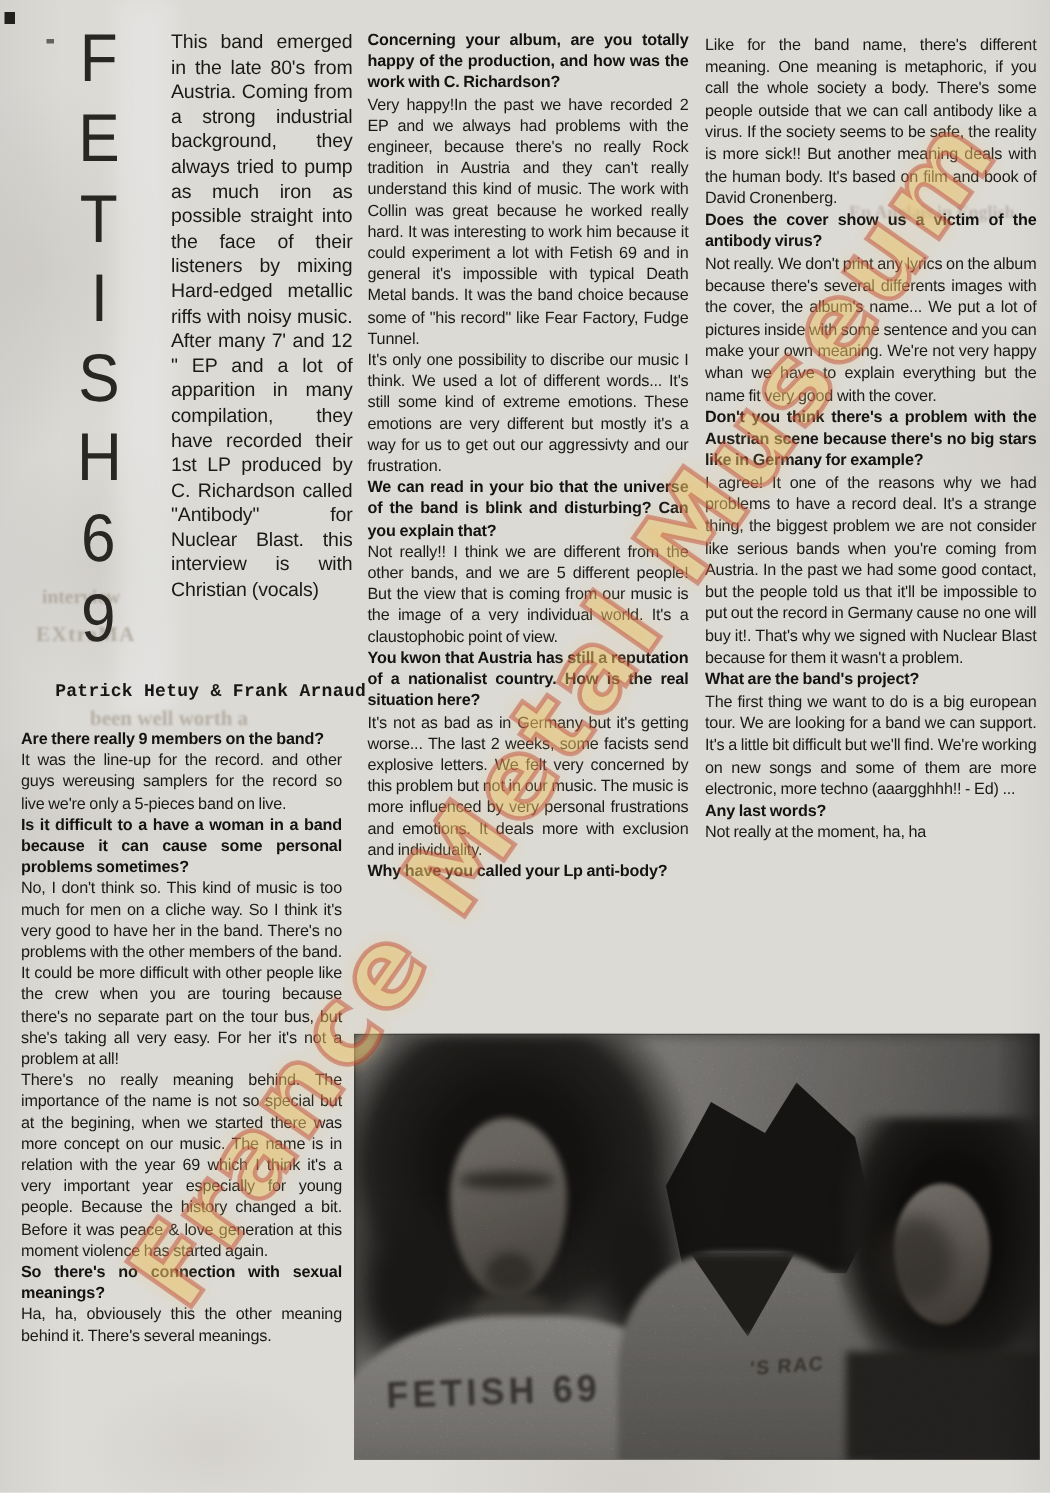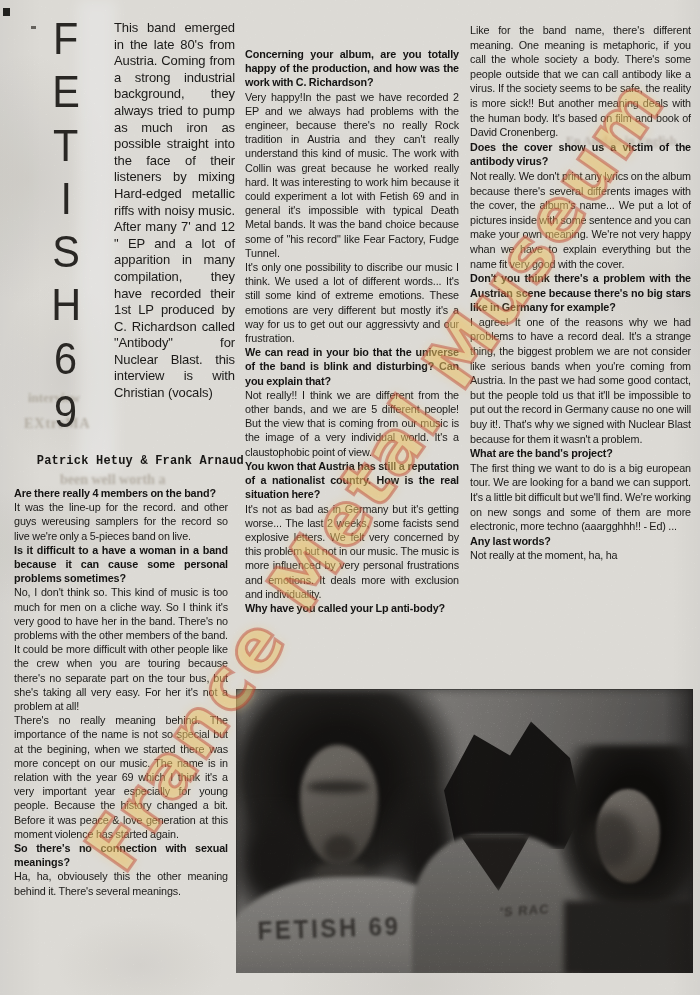--- a/index.html
+++ b/index.html
@@ -66,21 +66,21 @@
   
   .col {
     z-index:3; text-align:justify;
     font-size:10.8px; line-height:14.2px;
     letter-spacing:-0.12px; word-spacing:-0.4px;
     color:#1d1c1a;
   }
   .col .blk { margin:0; }
   .col .blk.q { font-weight:bold; color:#161514; }
   #col1 { left:14px;  top:486px; width:214px; }
-  #col2 { left:245px; top:20px;  width:214px;margin-top:27px; }
+  #col2 { left:245px; top:20px;  width:214px; }
   #col3 { left:470px; top:23px;  width:221px; line-height:14.6px; }
 
   
   .photo {
     left:236px; top:689px; width:457px; height:284px; z-index:4; overflow:hidden;
     background:linear-gradient(102deg,#cecbc7 0%, #bdbab6 30%, #a8a5a1 52%, #908d89 70%, #747270 88%, #605d5a 100%);
     box-shadow: inset 0 0 0 1px rgba(60,58,55,0.45), inset 0 -8px 14px rgba(30,28,26,0.55), inset 0 3px 6px rgba(40,38,36,0.25);
   }
   .photo > div { position:absolute; }
   .ph-man-hair  { left:-6px; top:0; width:228px; height:208px;
@@ -165,21 +165,21 @@
     <span>S</span>
     <span>H</span>
     <span>6</span>
     <span>9</span>
   </div>
 
 <div class="abs intro">This band emerged in the late 80's from Austria. Coming from a strong industrial background, they always tried to pump as much iron as possible straight into the face of their listeners by mixing Hard-edged metallic riffs with noisy music. After many 7' and 12 " EP and a lot of apparition in many compilation, they have recorded their 1st LP produced by C. Richardson called "Antibody" for Nuclear Blast. this interview is with Christian (vocals)</div>
 <div class="abs byline">Patrick Hetuy &amp; Frank Arnaud</div>
 
 <div class="abs col" id="col1">
-    <div class="blk q">Are there really 4 members on the band?</div>
+    <div class="blk q">Are there really 9 members on the band?</div>
     <div class="blk a">It was the line-up for the record.  and other guys wereusing samplers for the record so live we're only a 5-pieces band on live.</div>
     <div class="blk q">Is it difficult to a have a woman in a band because it can cause some personal problems sometimes?</div>
     <div class="blk a">No, I don't think so. This kind of music is too much for men on a cliche way. So I think it's very good to have her in the band. There's no problems with the other members of the band. It could be more difficult with other people like the crew when you are touring because there's no separate part on the tour bus, but she's taking all very easy. For her it's not a problem at all!</div>
     <div class="blk a">There's no really meaning behind. The importance of the name is not so special but at the begining, when we started there was more concept on our music. The name is in relation with the year 69 which I think it's a very important year especially for young people. Because the history changed a bit. Before it was peace &amp; love generation at this moment violence has started again.</div>
     <div class="blk q">So there's no connection with sexual meanings?</div>
     <div class="blk a">Ha, ha, obviousely this the other meaning behind it. There's several meanings.</div>
   </div>
 <div class="abs col" id="col2">
     <div class="blk q">Concerning your album, are you totally happy of the production, and how was the work with C. Richardson?</div>
     <div class="blk a">Very happy!In the past we have recorded 2 EP and we always had problems with the engineer, because there's no really Rock tradition in Austria and they can't really understand this kind of music. The work with Collin was great because he worked really hard. It was interesting to work him because it could experiment a lot with Fetish 69 and in general it's impossible with typical Death Metal bands. It was the band choice because some of "his record" like Fear Factory, Fudge Tunnel.</div>

